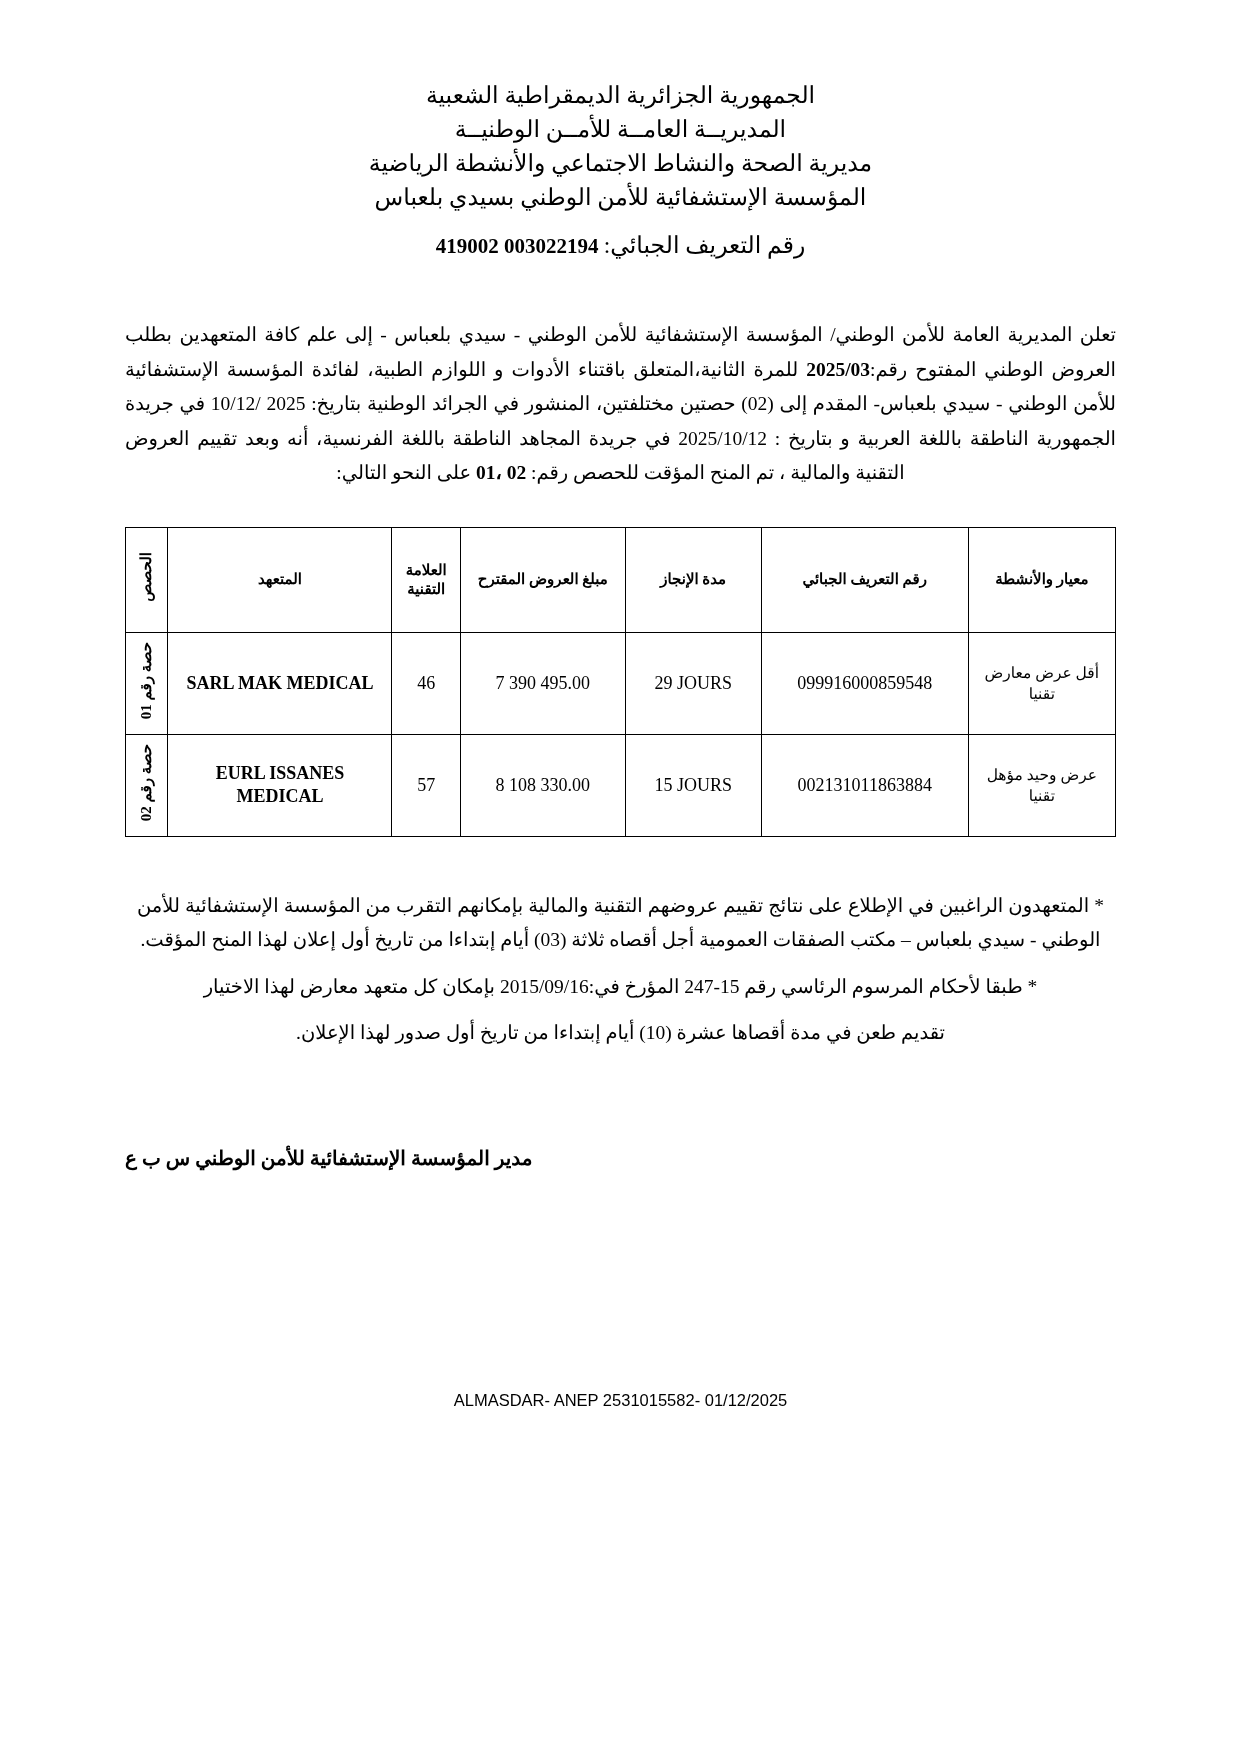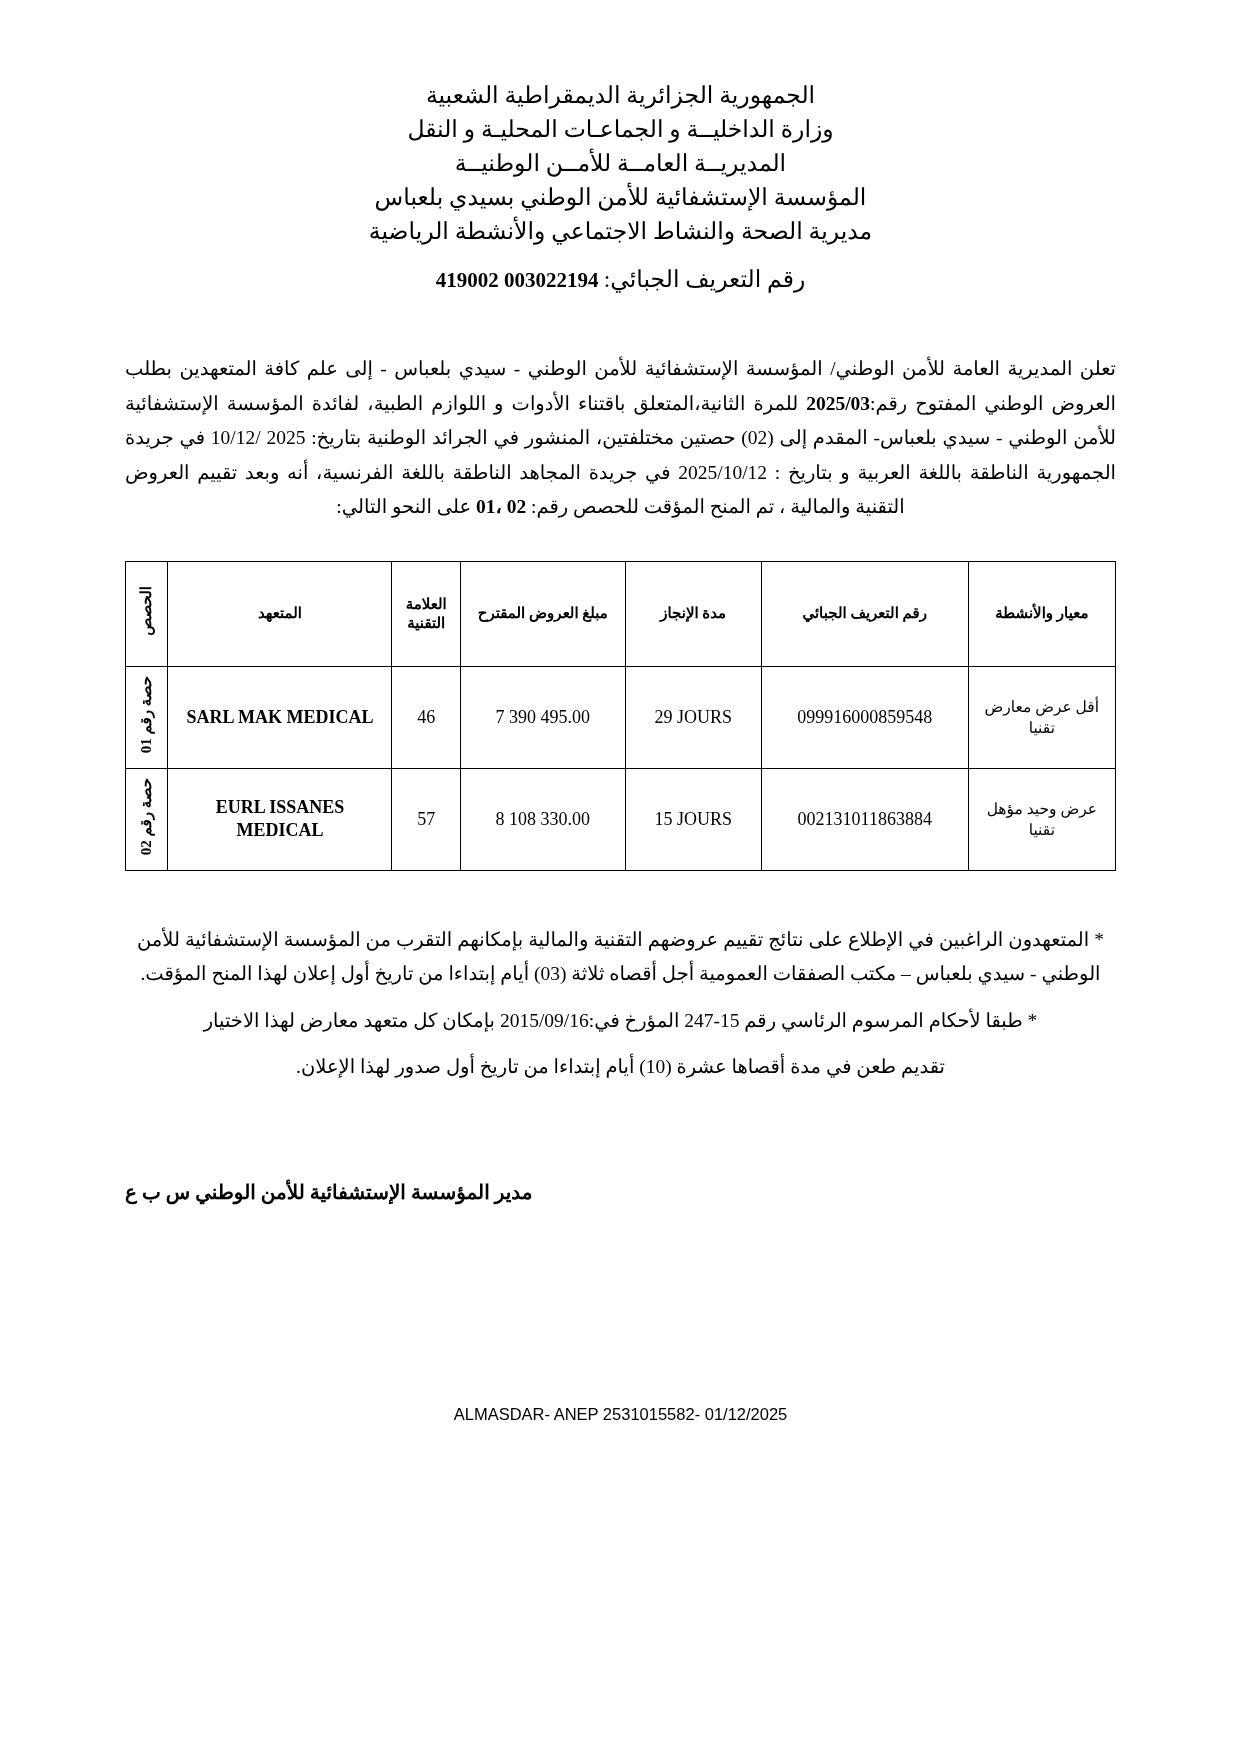--- a/index.html
+++ b/index.html
@@ -136,38 +136,37 @@
     font-size: 20px;
     font-weight: bold;
     text-align: left;
   }
 
   
   .footer {
     position: absolute;
     left: 0;
     right: 0;
-    bottom: 56px;
+    bottom: 70px;
     text-align: center;
     font-size: 16.5px;
     direction: ltr;
     font-family: "Liberation Sans", sans-serif;
   }
 </style>
 </head>
 <body>
 
 <div class="page">
 
   <div class="letterhead">
     <div class="lh-line">الجمهورية الجزائرية الديمقراطية الشعبية</div>
-    <div class="lh-line">وزارة الداخليــة و الجماعـات المحليـة  و النقل</div>
     <div class="lh-line">المديريــة العامــة للأمــن الوطنيــة</div>
+    <div class="lh-line">مديرية الصحة والنشاط الاجتماعي والأنشطة الرياضية</div>
     <div class="lh-line">المؤسسة الإستشفائية  للأمن الوطني بسيدي بلعباس</div>
-    <div class="lh-line">مديرية الصحة والنشاط الاجتماعي والأنشطة الرياضية</div>
     <div class="lh-tax">
       <span class="tax-label">رقم التعريف الجبائي:</span>
       <span>003022194 419002</span>
     </div>
   </div>
 
 
   <div class="intro">
     <span>تعلن المديرية العامة للأمن الوطني/ المؤسسة الإستشفائية للأمن الوطني - سيدي بلعباس - إلى علم كافة المتعهدين بطلب العروض الوطني المفتوح رقم:</span><span class="b">2025/03</span><span> للمرة الثانية،المتعلق باقتناء الأدوات و اللوازم الطبية، لفائدة المؤسسة الإستشفائية للأمن الوطني - سيدي بلعباس-  المقدم إلى (02) حصتين مختلفتين، المنشور في الجرائد الوطنية بتاريخ: 2025 /10/12 في جريدة الجمهورية الناطقة باللغة العربية و بتاريخ : 2025/10/12 في جريدة المجاهد الناطقة باللغة الفرنسية، أنه وبعد تقييم العروض التقنية والمالية ، تم المنح المؤقت للحصص رقم: </span><span class="b">02 ،01</span><span>  على النحو التالي:</span>
   </div>

